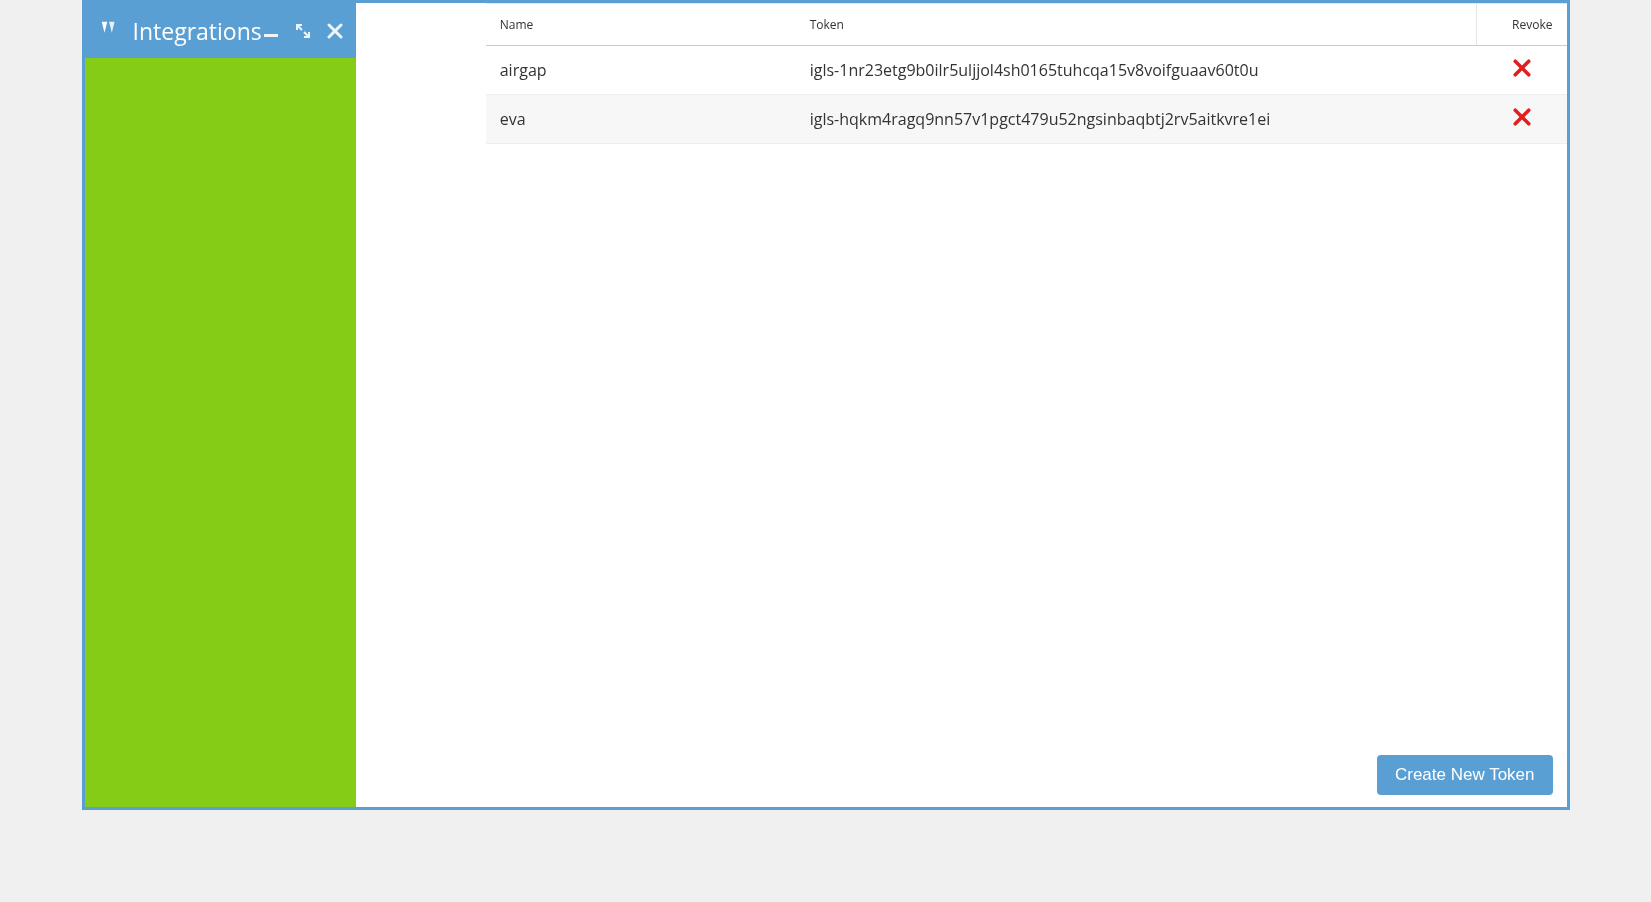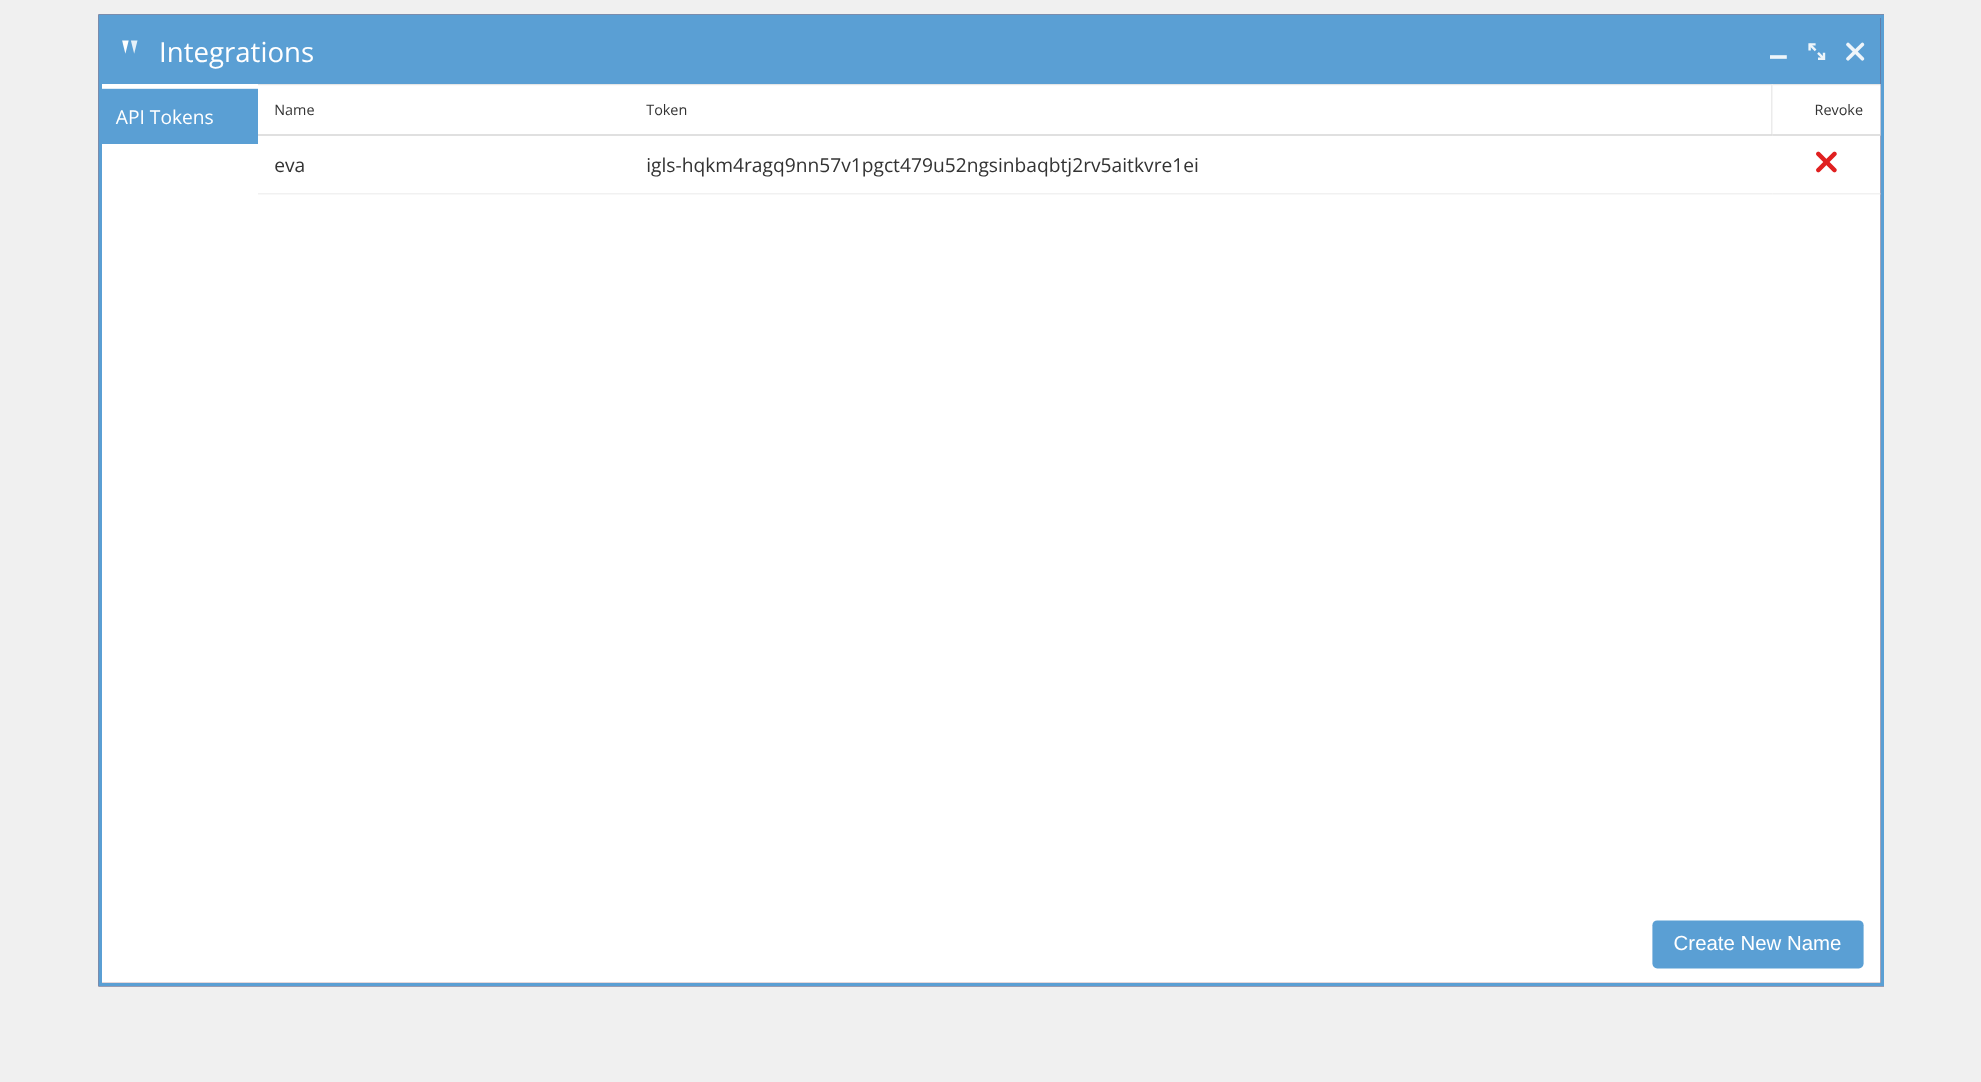--- a/index.html
+++ b/index.html
@@ -1,24 +1,23 @@
 <!DOCTYPE html>
 <html><head>
 <meta charset="utf-8">
 <style>
   * { box-sizing: border-box; margin: 0; padding: 0; }
   html, body { width: 100%; height: 100%; font-family: "Segoe UI", "Open Sans", Arial, sans-serif; background: #f0f0f0; }
   .window {
     width: 1488px;
     height: 810px;
-    margin: 12px auto;
+    margin: 0 auto;
     border: 3px solid #5a9fd4;
-    background: #7f1d1d;
-    display: flex;
-    flex-direction: column;
+    background: #84cc16;
+    display: flex;
   }
   .titlebar {
     background: #5a9fd4;
     color: #fff;
     height: 55px;
     display: flex;
     align-items: center;
     padding: 0 12px;
   }
   .titlebar .logo {
@@ -150,47 +149,58 @@
         <svg viewBox="0 0 16 16" width="16" height="16" stroke="#fff" stroke-width="3" stroke-linecap="round">
           <line x1="2" y1="2" x2="14" y2="14"></line>
           <line x1="14" y1="2" x2="2" y2="14"></line>
         </svg>
       </span>
     </span>
   </div>
 
   <div class="body">
     <div class="sidebar">
-      <div class="item active">API Tokens</div>
     </div>
 
     <div class="main">
 
       <table class="table">
         <thead>
           <tr>
             <th class="name-col">Name</th>
             <th>Token</th>
             <th class="revoke">Revoke</th>
           </tr>
         </thead>
         <tbody>
+          <tr>
+            <td>airgap</td>
+            <td>igls-1nr23etg9b0ilr5uljjol4sh0165tuhcqa15v8voifguaav60t0u</td>
+            <td class="revoke">
+              <span class="revoke-btn">
+                <svg viewBox="0 0 16 16" width="18" height="18" stroke="#e02020" stroke-width="3.2" stroke-linecap="round">
+                  <line x1="2" y1="2" x2="14" y2="14"></line>
+                    <line x1="14" y1="2" x2="2" y2="14"></line>
+                </svg>
+              </span>
+            </td>
+          </tr>
           <tr>
             <td>eva</td>
             <td>igls-hqkm4ragq9nn57v1pgct479u52ngsinbaqbtj2rv5aitkvre1ei</td>
             <td class="revoke">
               <span class="revoke-btn">
                 <svg viewBox="0 0 16 16" width="18" height="18" stroke="#e02020" stroke-width="3.2" stroke-linecap="round">
                   <line x1="2" y1="2" x2="14" y2="14"></line>
                     <line x1="14" y1="2" x2="2" y2="14"></line>
                 </svg>
               </span>
             </td>
           </tr>
         </tbody>
       </table>
 
       <div class="footer">
-        <button class="btn-primary">Create New Name</button>
+        <button class="btn-primary">Create New Token</button>
       </div>
     </div>
   </div>
 </div>
 
 </body></html>

